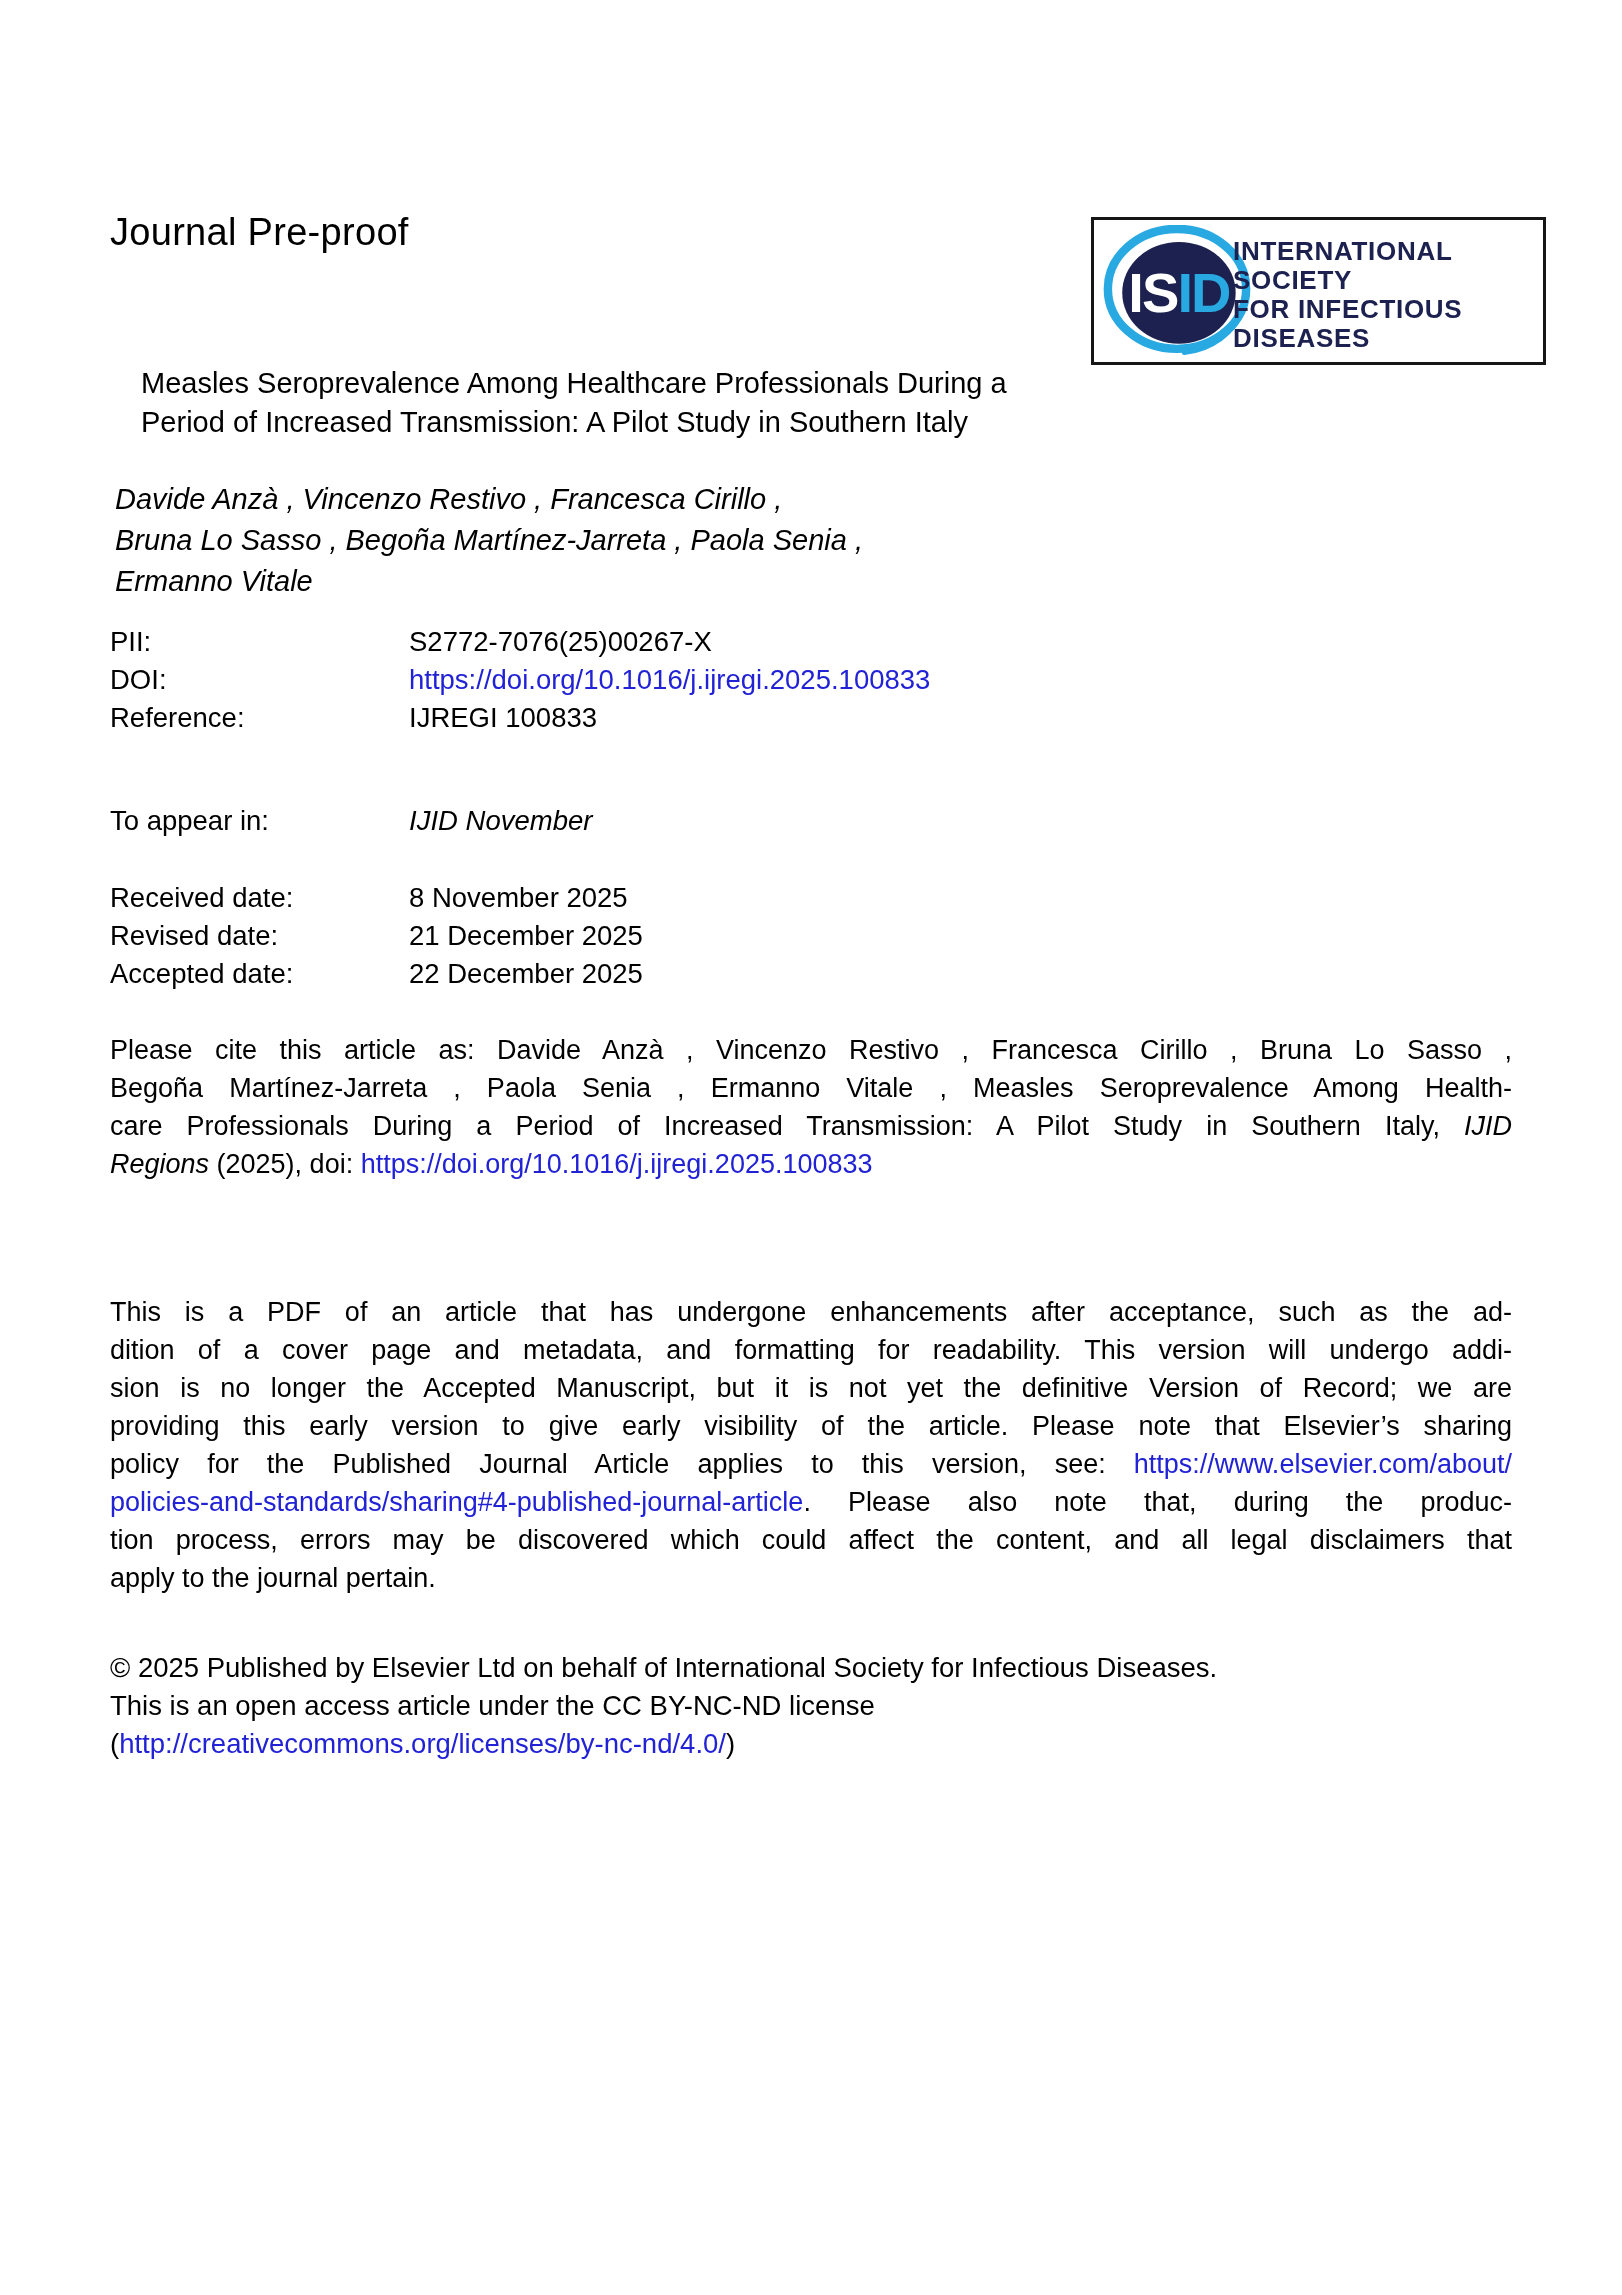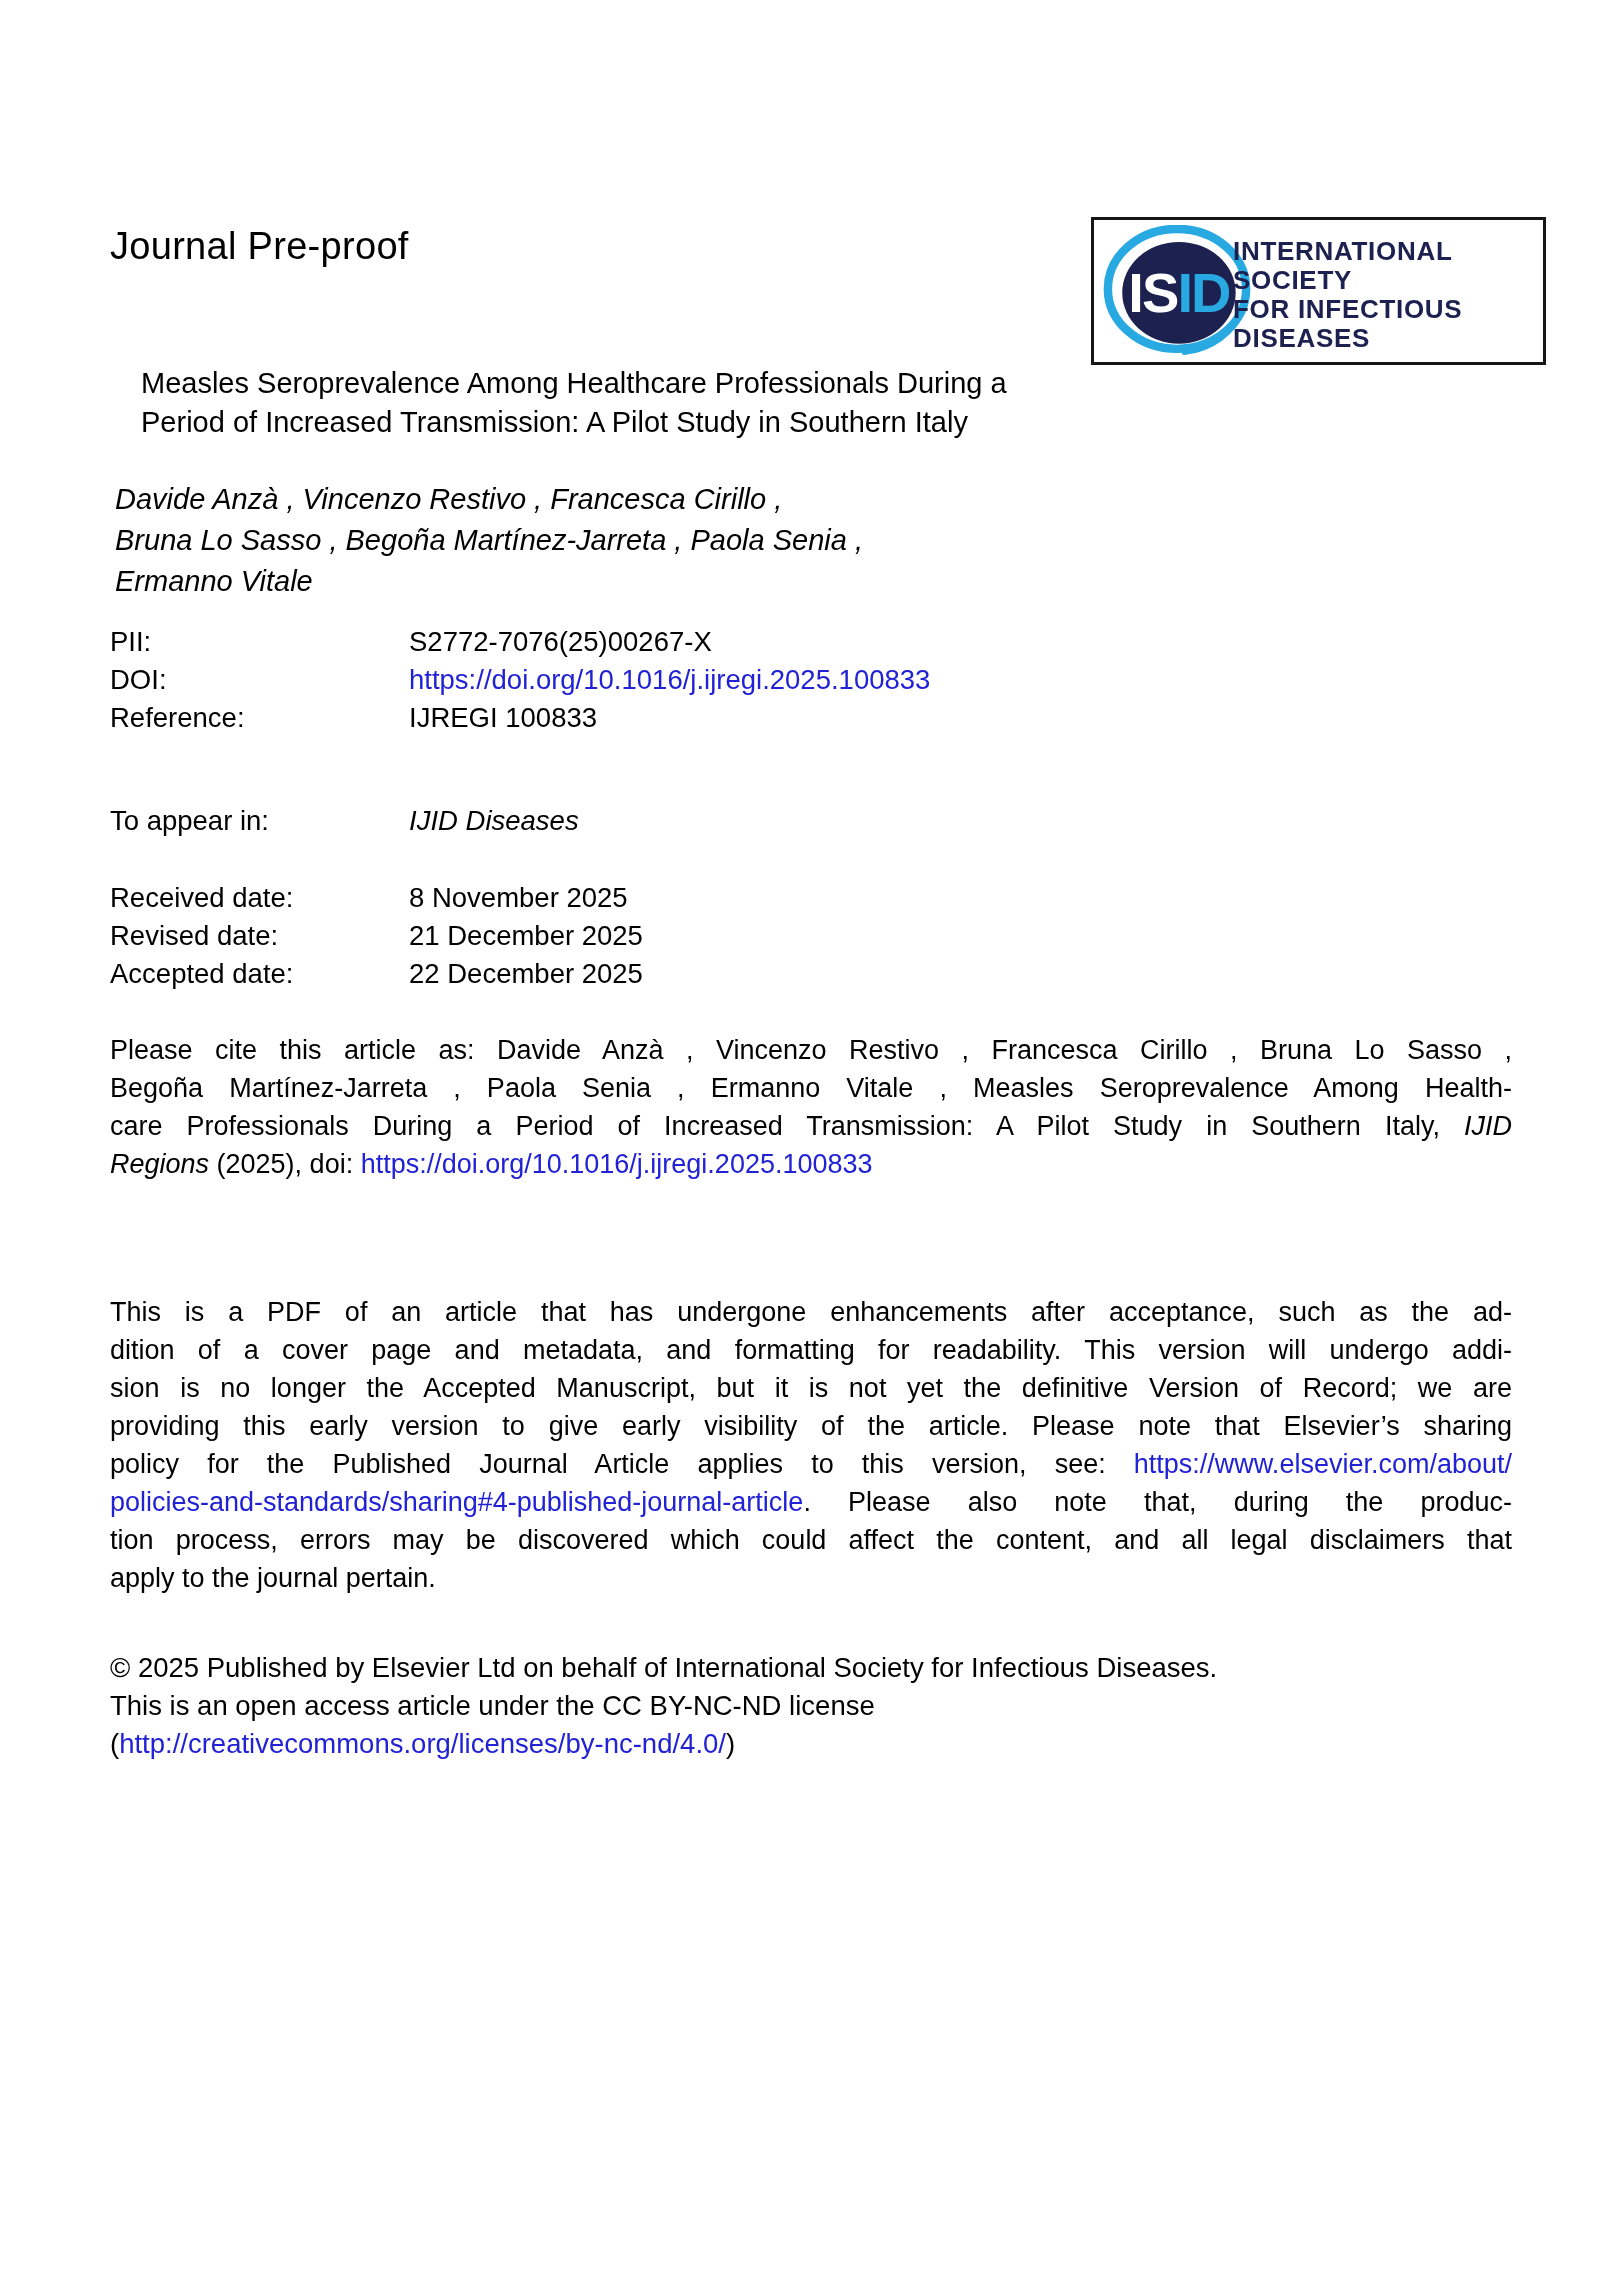--- a/index.html
+++ b/index.html
@@ -14,21 +14,20 @@
   }
 
   
   .header-title {
     position: absolute;
     left: 110px;
     top: 211px;
     font-size: 38px;
     letter-spacing: 0.3px;
     white-space: nowrap;
-    margin-top: 14px;
   }
 
   
   .logo-box {
     position: absolute;
     left: 1091px;
     top: 217px;
     width: 455px;
     height: 148px;
     border: 3.3px solid #161616;
@@ -142,21 +141,21 @@
     </div>
     <div class="kv-row">
       <span class="kv-label">Reference:</span>
       <span class="kv-value">IJREGI 100833</span>
     </div>
   </div>
 
   <div class="toappear-block">
     <div class="kv-row">
       <span class="kv-label">To appear in:</span>
-      <span class="kv-value seg-italic">IJID Diseases</span>
+      <span class="kv-value seg-italic">IJID November</span>
     </div>
   </div>
 
   <div class="dates-block">
     <div class="kv-row">
       <span class="kv-label">Received date:</span>
       <span class="kv-value">8 November 2025</span>
     </div>
     <div class="kv-row">
       <span class="kv-label">Revised date:</span>

